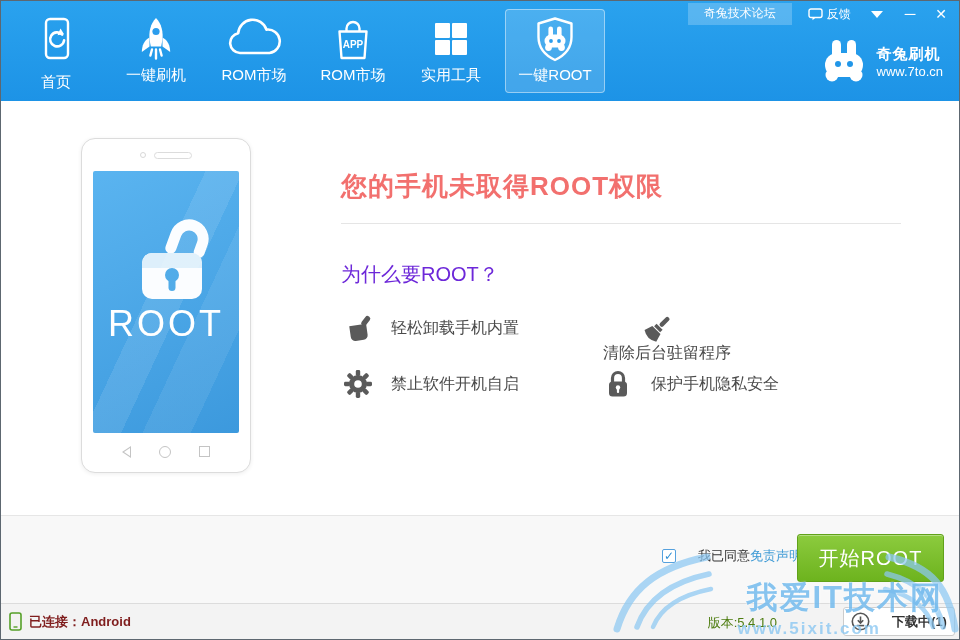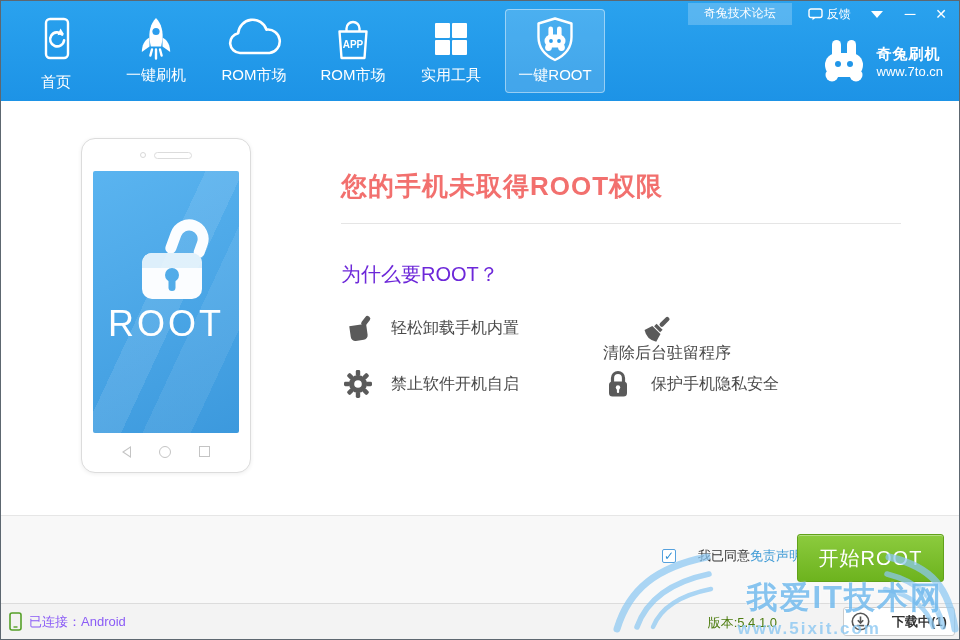--- a/index.html
+++ b/index.html
@@ -77,21 +77,21 @@
   .disclaimer { color:#3e9ad5; cursor:pointer; }
   .start-btn { position:absolute; left:796px; top:18px; width:147px; height:48px;
                background:linear-gradient(#8ccb3e,#6db31e); border:1px solid #61a21a; border-radius:3px;
                box-shadow:inset 0 1px 0 rgba(255,255,255,.35); color:#fff; font-size:20px; text-align:center;
                line-height:46px; letter-spacing:1px; cursor:pointer; }
 
   
   .statusbar { position:absolute; left:0; top:602px; width:958px; height:36px; background:#f3f3f3;
                border-top:1px solid #dcdcdc; }
   .conn { position:absolute; left:8px; top:0; height:100%; display:flex; align-items:center; }
-  .conn-lbl { margin-left:7px; color:#8b5cf6; font-size:13px; font-weight:normal; }
+  .conn-lbl { margin-left:7px; color:#7f1d1d; font-size:13px; font-weight:bold; }
   .version { position:absolute; right:182px; top:10px; color:#4d7c0f; font-size:13px; }
   .dl-btn { position:absolute; right:4px; top:3px; width:112px; height:29px; background:#fff;
             border:1px solid #ccc; border-radius:3px; display:flex; align-items:center; justify-content:center;
             cursor:pointer; }
   .dl-lbl { margin-left:22px; color:#333; font-size:13px; font-weight:bold; }
 
   
   .watermark { position:absolute; right:0; bottom:0; width:370px; height:92px; pointer-events:none; z-index:60; }
   .wm-line1 { position:absolute; right:16px; bottom:20px; font-size:31px; font-weight:bold; color:#74bbee;
               opacity:.85; letter-spacing:2px; text-shadow:0 0 2px #fff; white-space:nowrap; }

